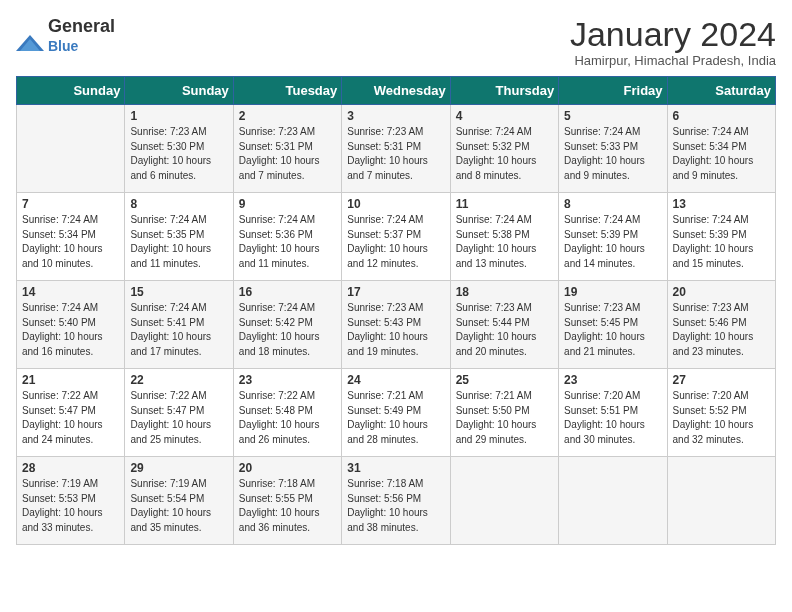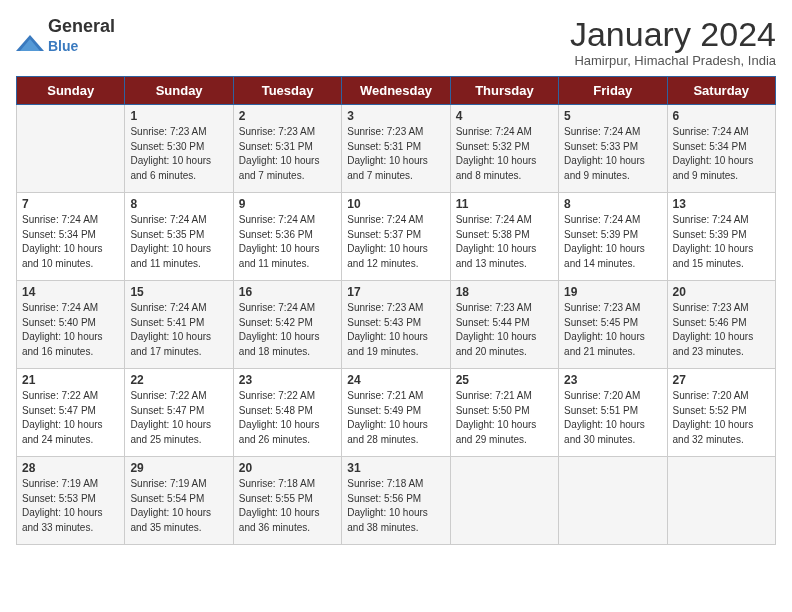--- a/index.html
+++ b/index.html
@@ -48,26 +48,26 @@
     .calendar-subtitle {
       font-size: 13px;
       color: #555;
     }
     table {
       width: 100%;
       border-collapse: collapse;
       table-layout: fixed;
     }
     thead tr th {
-      background-color: #7f1d1d;
+      background-color: #0f766e;
       color: #fff;
       font-size: 13px;
       font-weight: bold;
       padding: 6px 4px;
-      text-align: center;
+      text-align: right;
       border: 1px solid #2e62a0;
     }
     tbody tr td {
       vertical-align: top;
       border: 1px solid #ccc;
       padding: 4px 5px;
       font-size: 10.5px;
       color: #333;
       height: 88px;
     }

